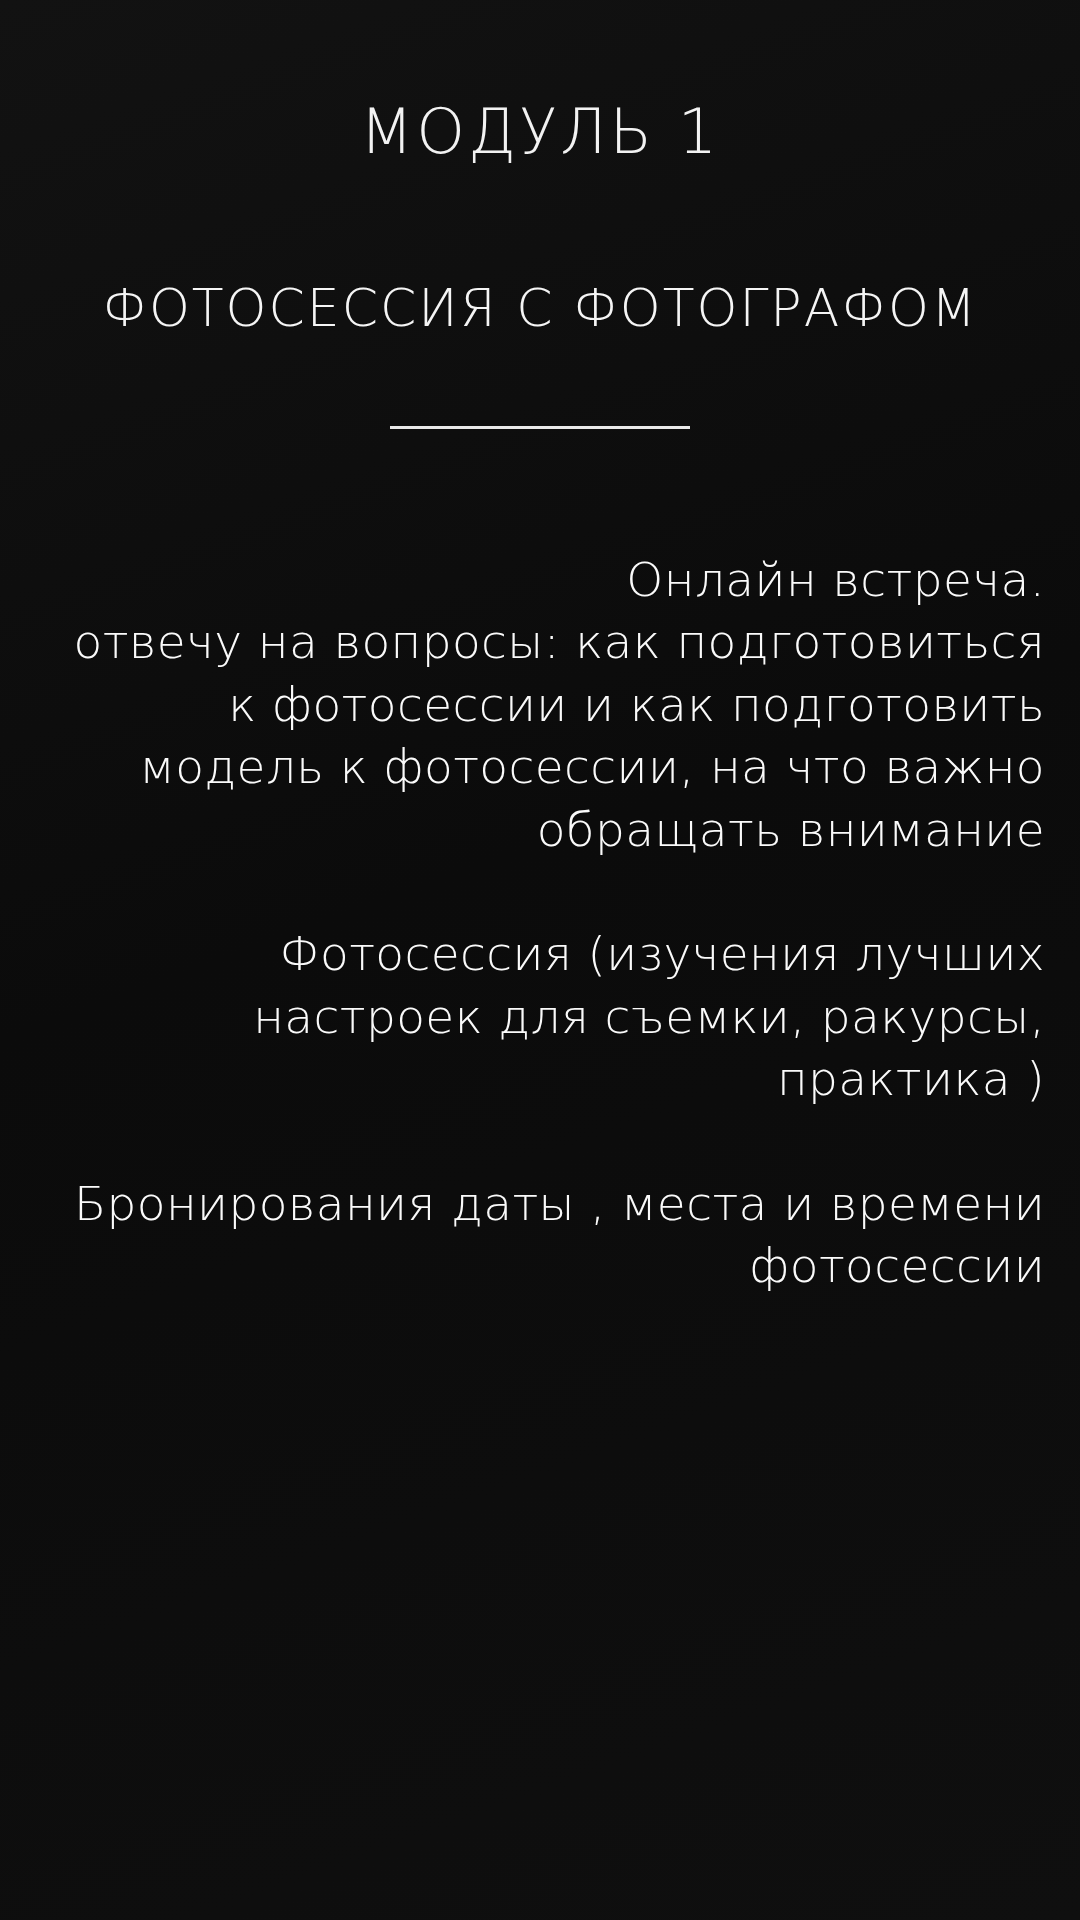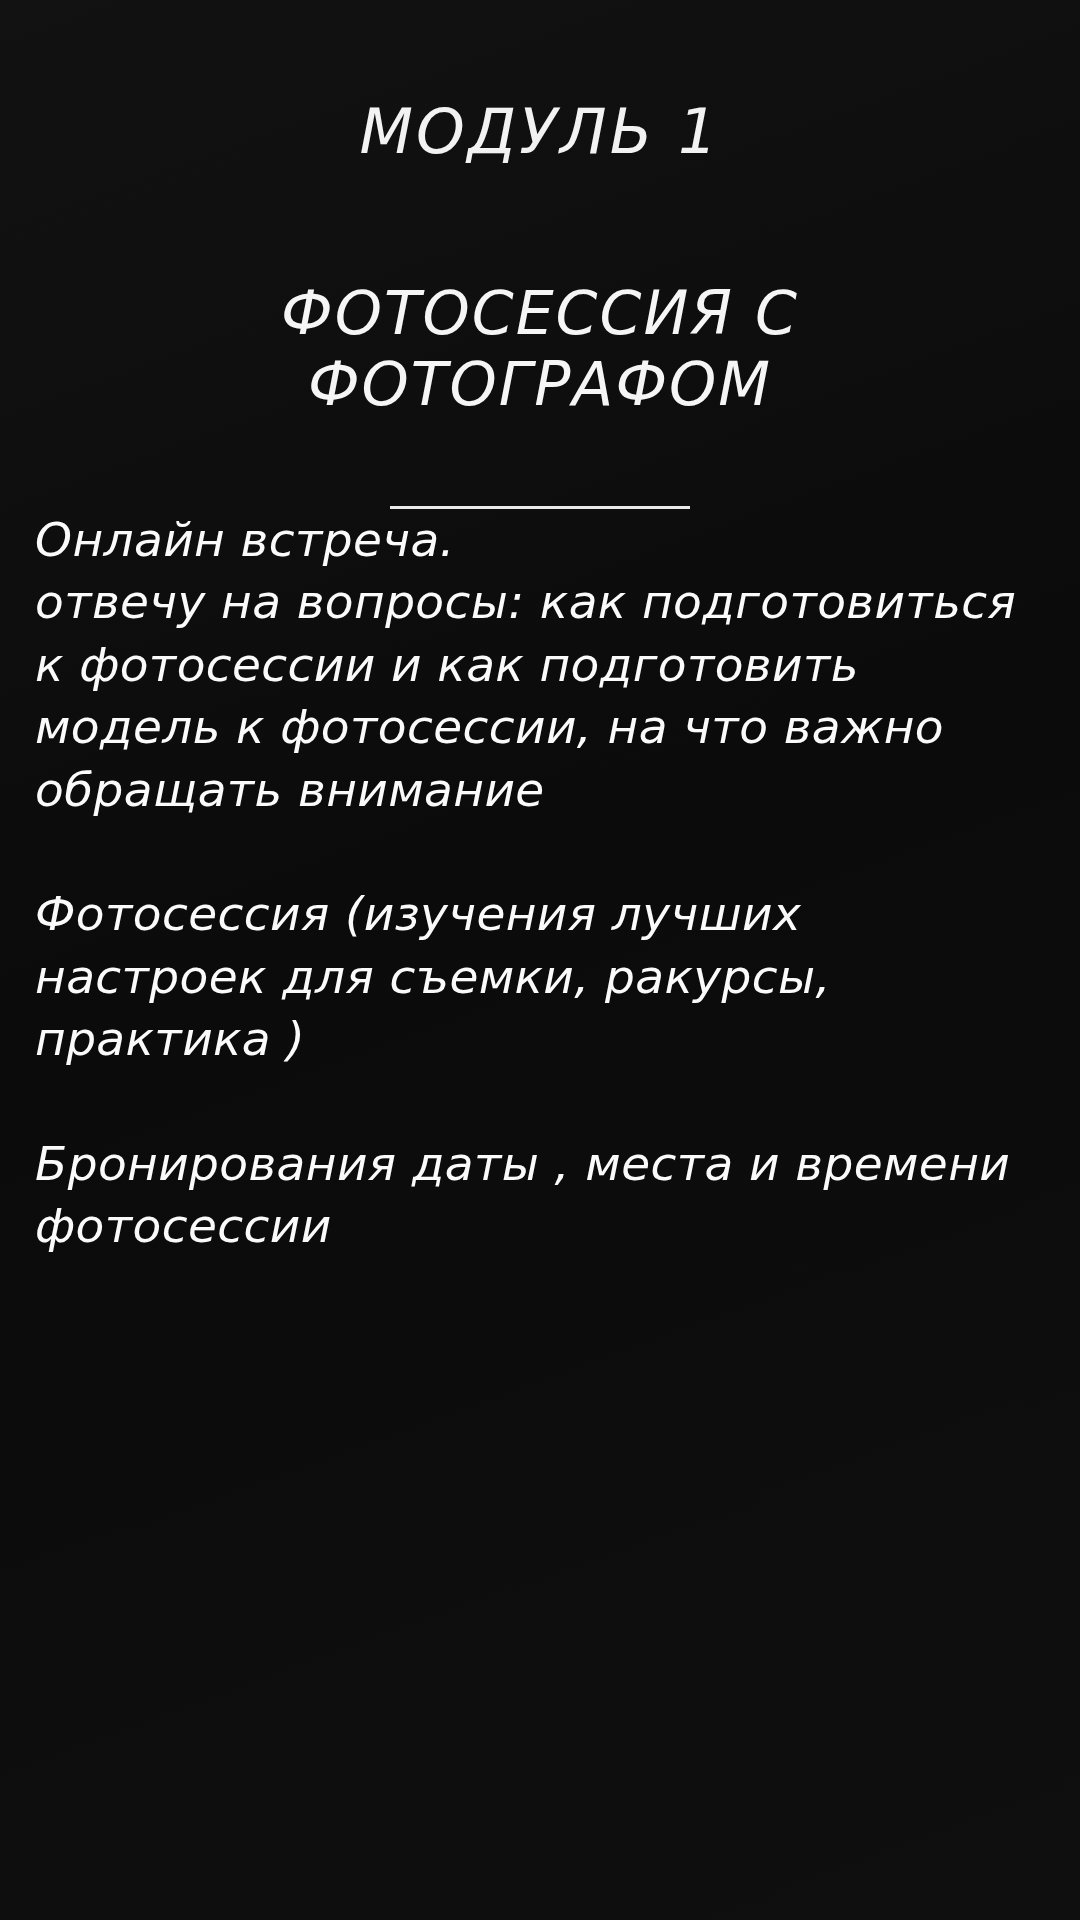--- a/index.html
+++ b/index.html
@@ -17,49 +17,49 @@
   }
   .slide {
     position: absolute;
     inset: 0;
     background: linear-gradient(160deg, #121212 0%, #0b0b0b 45%, #0f0f0f 100%);
     display: flex;
     flex-direction: column;
     align-items: center;
     padding-top: 98px;
     box-sizing: border-box;
-    font-style: italic;
   }
   .module-label {
     font-size: 62px;
     letter-spacing: 3px;
     font-weight: 300;
     color: #f2f2f2;
     text-align: center;
     line-height: 1.1;
   }
   .main-title {
     margin-top: 112px;
-    font-size: 60px;
+    font-size: 52px;
     letter-spacing: 2px;
     font-weight: 300;
     color: #f5f5f5;
     text-align: center;
     line-height: 1.18;
     max-width: 900px;
   }
   .divider {
     margin-top: 86px;
     width: 300px;
     height: 3px;
     background: #e9e9e9;
   }
   .body-block {
+    margin-top: 120px;
     width: 1010px;
-    text-align: left;
+    text-align: right;
   }
   .para {
     font-size: 47px;
     font-weight: 300;
     line-height: 1.33;
     color: #fafafa;
     letter-spacing: 0.4px;
   }
   .para + .para {
     margin-top: 62px;

